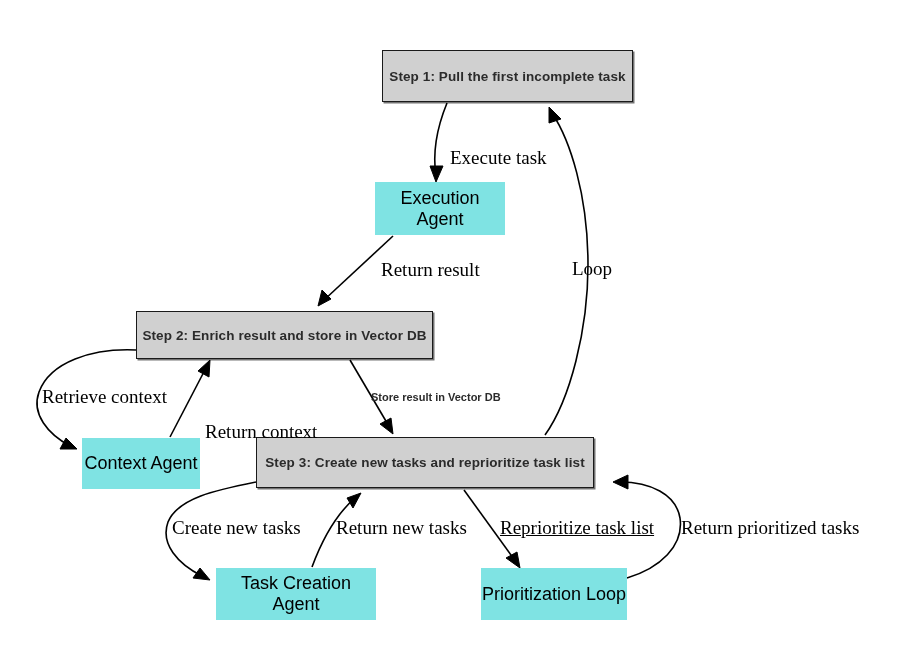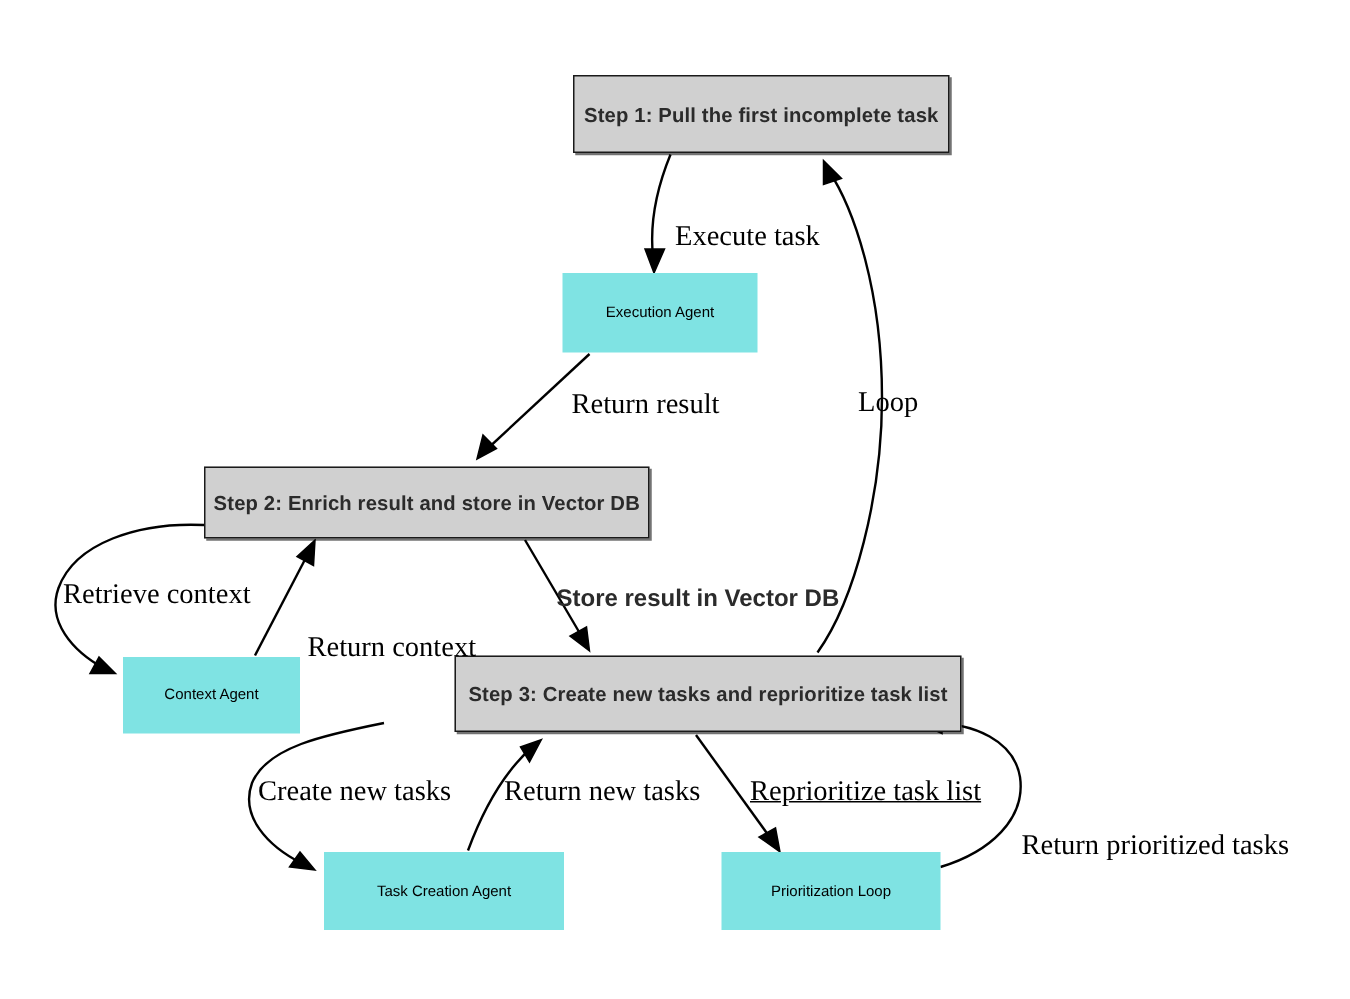--- a/index.html
+++ b/index.html
@@ -47,33 +47,33 @@
     color: #2b2b2b;
     font-weight: bold;
     font-size: 13.5px;
     letter-spacing: 0.1px;
   }
   .node-agent {
     background: #7fe3e3;
     border: none;
     color: #000000;
     font-weight: normal;
-    font-size: 10px;
+    font-size: 18px;
   }
   .edge-label {
     position: absolute;
     font-family: "Liberation Serif", serif;
     font-size: 19px;
     color: #000000;
     white-space: nowrap;
     line-height: 1;
   }
   .edge-label.sans-bold {
     font-family: "Liberation Sans", sans-serif;
-    font-size: 16px;
+    font-size: 11px;
     font-weight: bold;
     color: #2b2b2b;
   }
 </style>
 </head>
 <body>
 
 <div id="canvas">
 
   <svg class="layer" viewBox="0 0 900 666">
@@ -139,21 +139,21 @@
   </div>
 
   <div class="node node-step" style="left:136px; top:311px; width:297px; height:48px;align-items:center;">
     <span>Step 2: Enrich result and store in Vector DB</span>
   </div>
 
   <div class="node node-agent" style="left:82px; top:438px; width:118px; height:51px;">
     <span>Context Agent</span>
   </div>
 
-  <div class="node node-step" style="left:256px; top:437px; width:338px; height:51px;margin-left:47px;">
+  <div class="node node-step" style="left:256px; top:437px; width:338px; height:51px;">
     <span>Step 3: Create new tasks and reprioritize task list</span>
   </div>
 
   <div class="node node-agent" style="left:216px; top:568px; width:160px; height:52px;">
     <span>Task Creation Agent</span>
   </div>
 
   <div class="node node-agent" style="left:481px; top:568px; width:146px; height:52px;">
     <span>Prioritization Loop</span>
   </div>
@@ -169,15 +169,15 @@
   <div class="edge-label sans-bold" style="left:371px; top:392px;">Store result in Vector DB</div>
 
   <div class="edge-label" style="left:572px; top:259px;">Loop</div>
 
   <div class="edge-label" style="left:172px; top:518px;">Create new tasks</div>
 
   <div class="edge-label" style="left:336px; top:518px;">Return new tasks</div>
 
   <div class="edge-label" style="left:500px; top:518px;text-decoration:underline;">Reprioritize task list</div>
 
-  <div class="edge-label" style="left:681px; top:518px;margin-top:36px;">Return prioritized tasks</div>
+  <div class="edge-label" style="left:681px; top:518px;">Return prioritized tasks</div>
 
 </div>
 
 </body></html>

